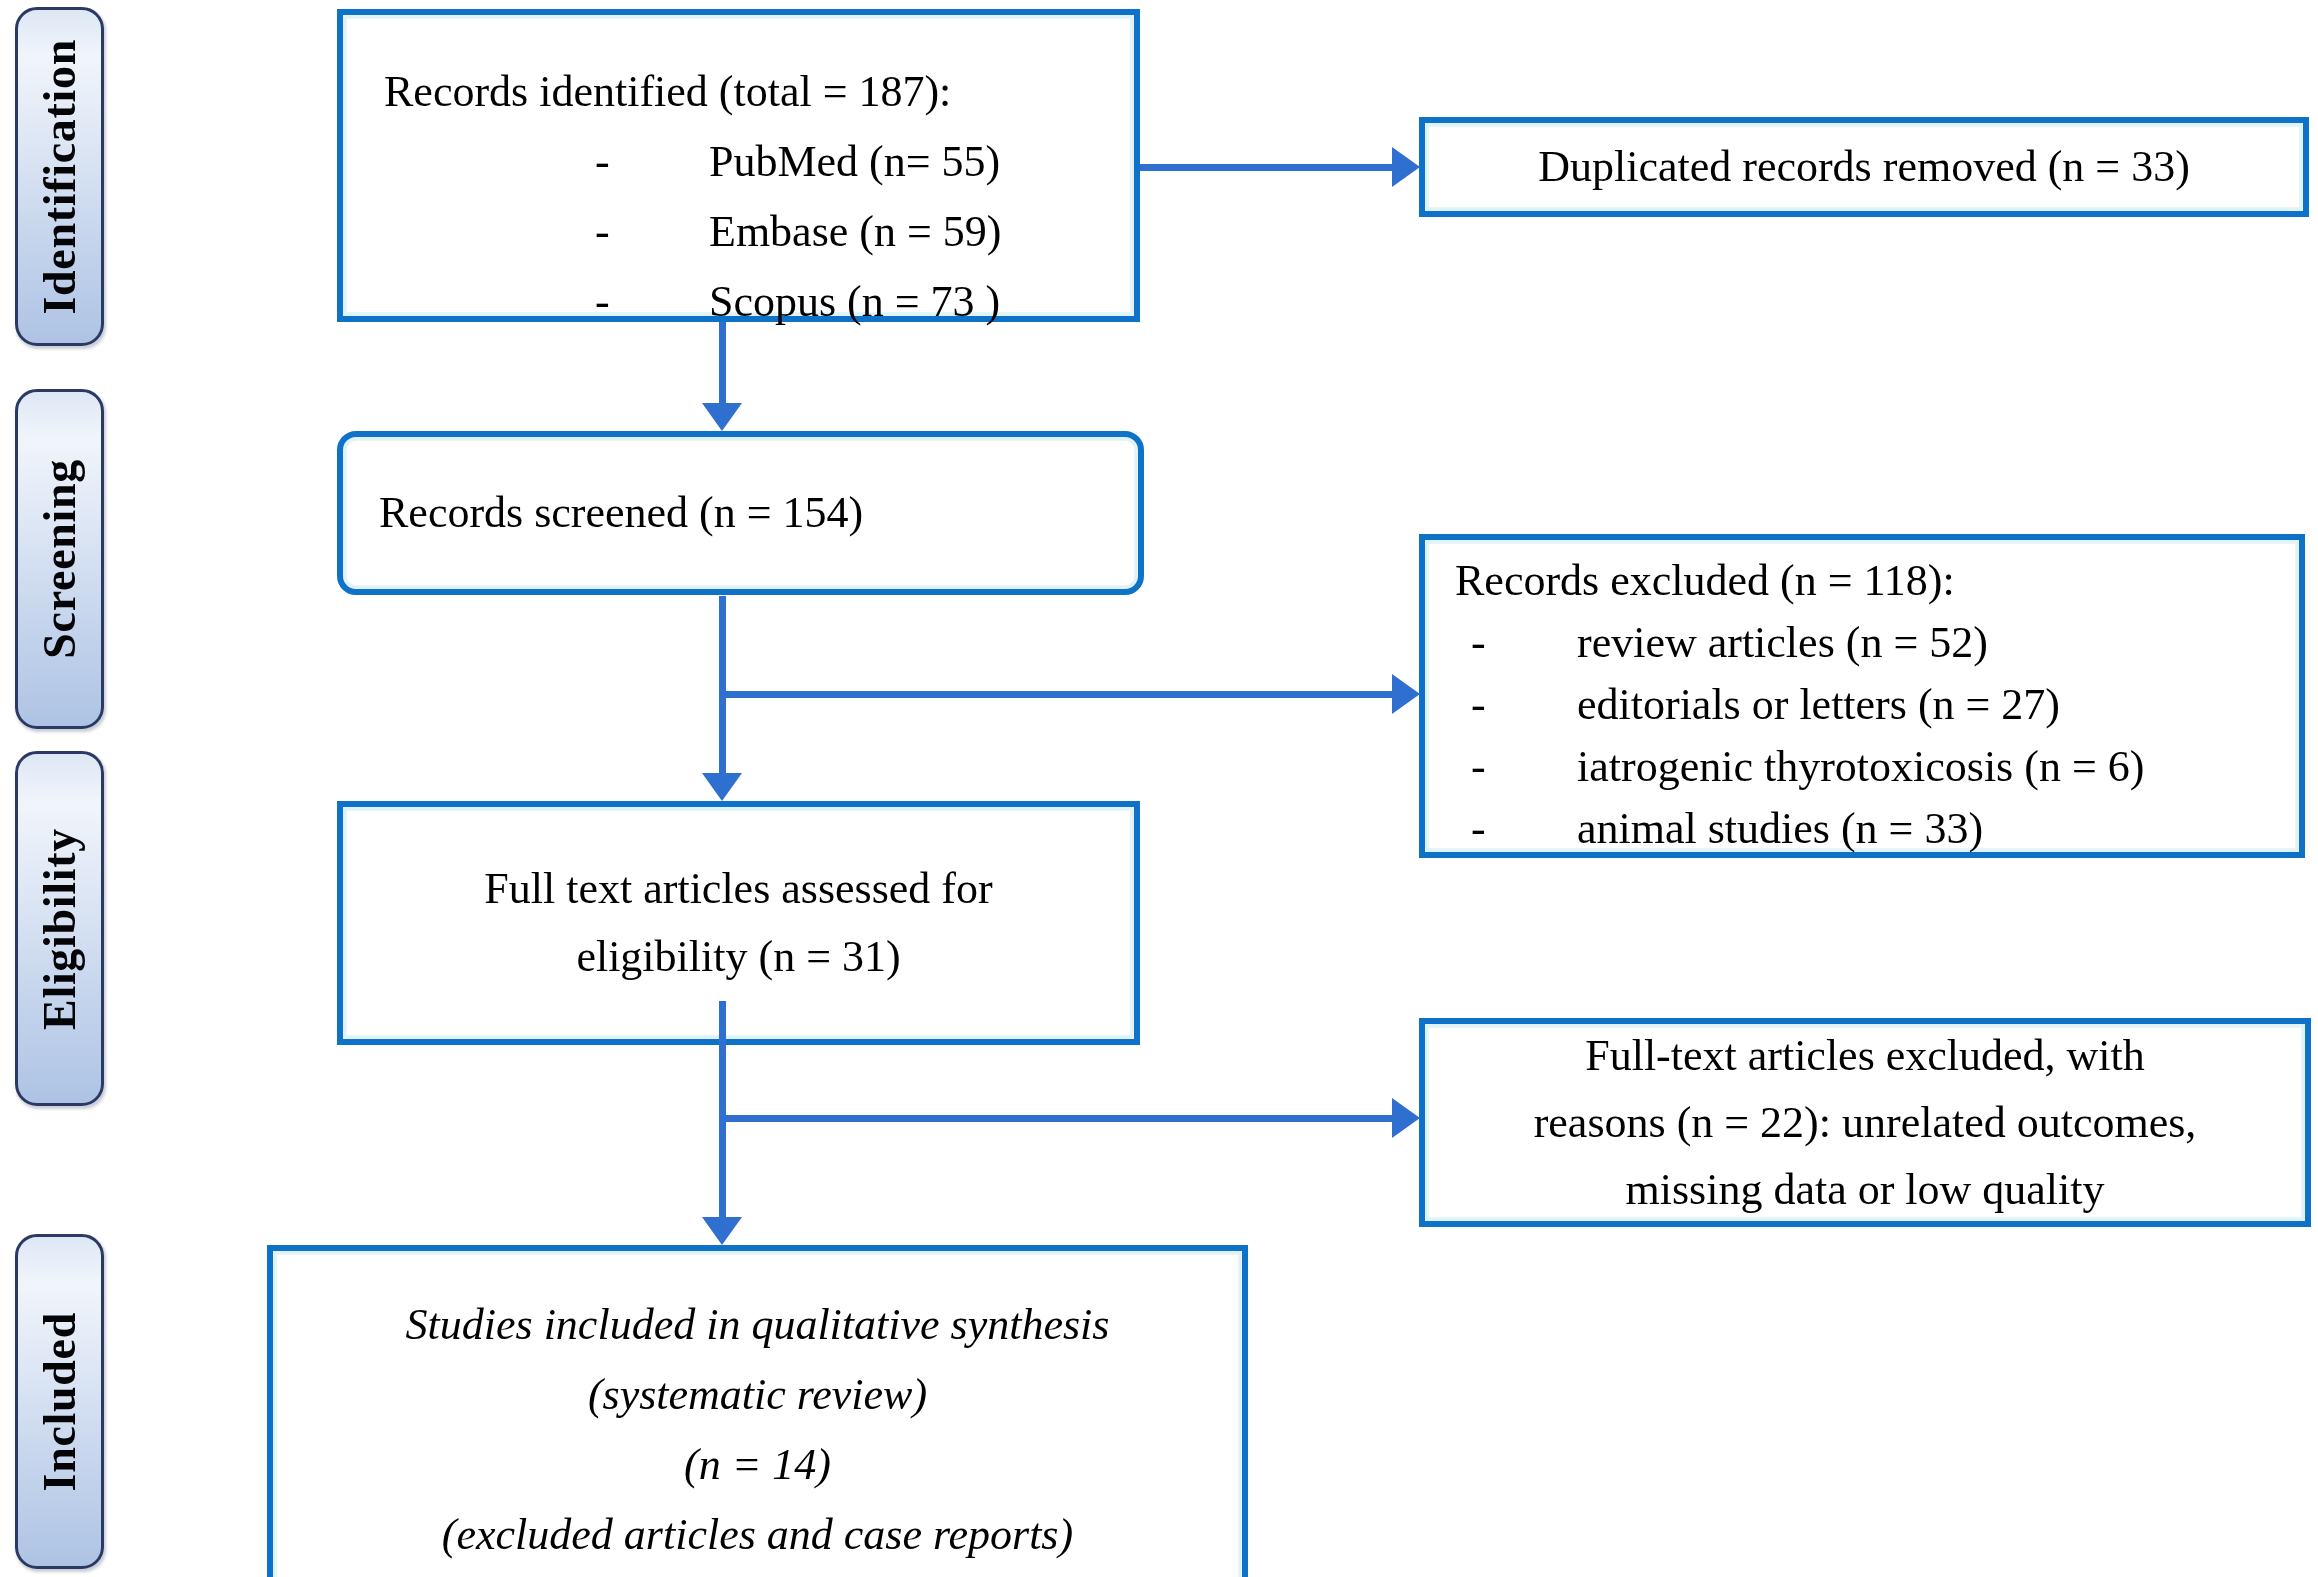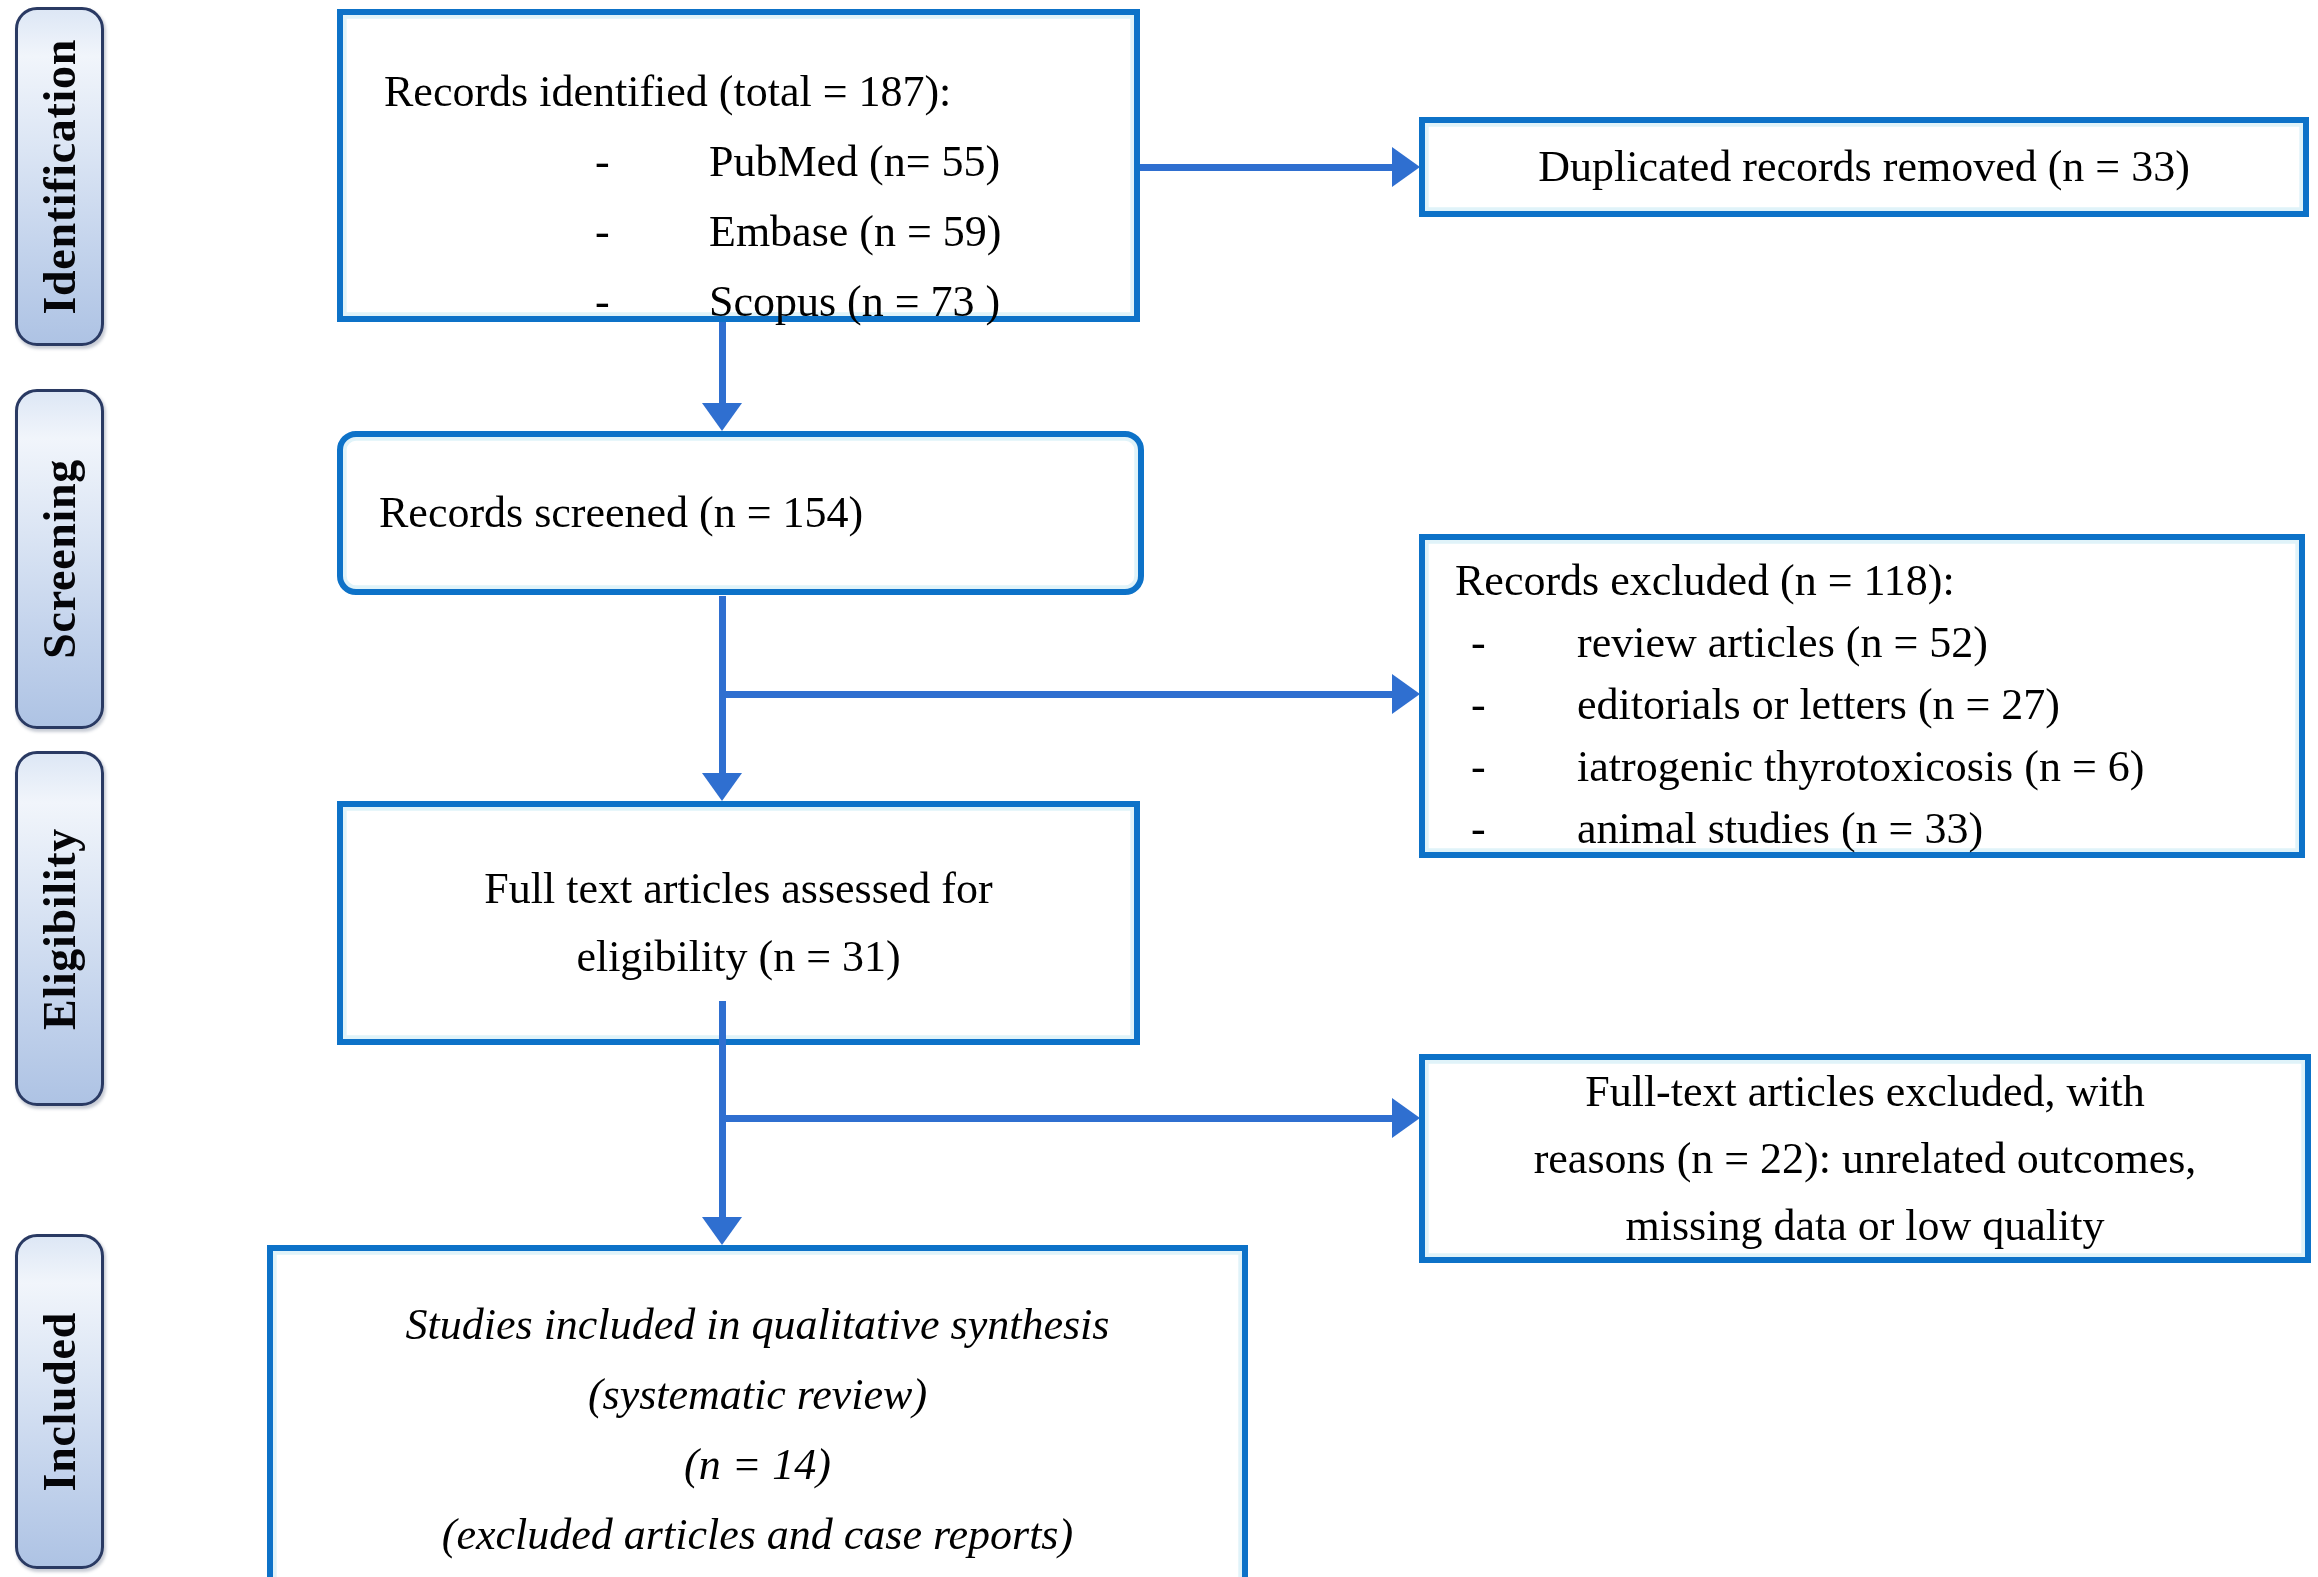--- a/index.html
+++ b/index.html
@@ -155,21 +155,21 @@
       <span class="dash">-</span>
       <span>animal studies (n = 33)</span>
     </div>
   </div>
 
   <div class="fbox centered" id="box-fulltext-assessed" style="left:337px; top:801px; width:803px; height:244px;">
     <div class="line">Full text articles assessed for</div>
     <div class="line">eligibility (n = 31)</div>
   </div>
 
-  <div class="fbox centered" id="box-fulltext-excluded" style="left:1419px; top:1018px; width:892px; height:209px;margin-top:36px;">
+  <div class="fbox centered" id="box-fulltext-excluded" style="left:1419px; top:1018px; width:892px; height:209px;">
     <div class="line">Full-text articles excluded, with</div>
     <div class="line">reasons (n = 22): unrelated outcomes,</div>
     <div class="line">missing data or low quality</div>
   </div>
 
   <div class="fbox centered" id="box-studies-included" style="left:267px; top:1245px; width:981px; height:370px;font-style:italic;">
     <div class="line">Studies included in qualitative synthesis</div>
     <div class="line">(systematic review)</div>
     <div class="line">(n = 14)</div>
     <div class="line">(excluded articles and case reports)</div>

